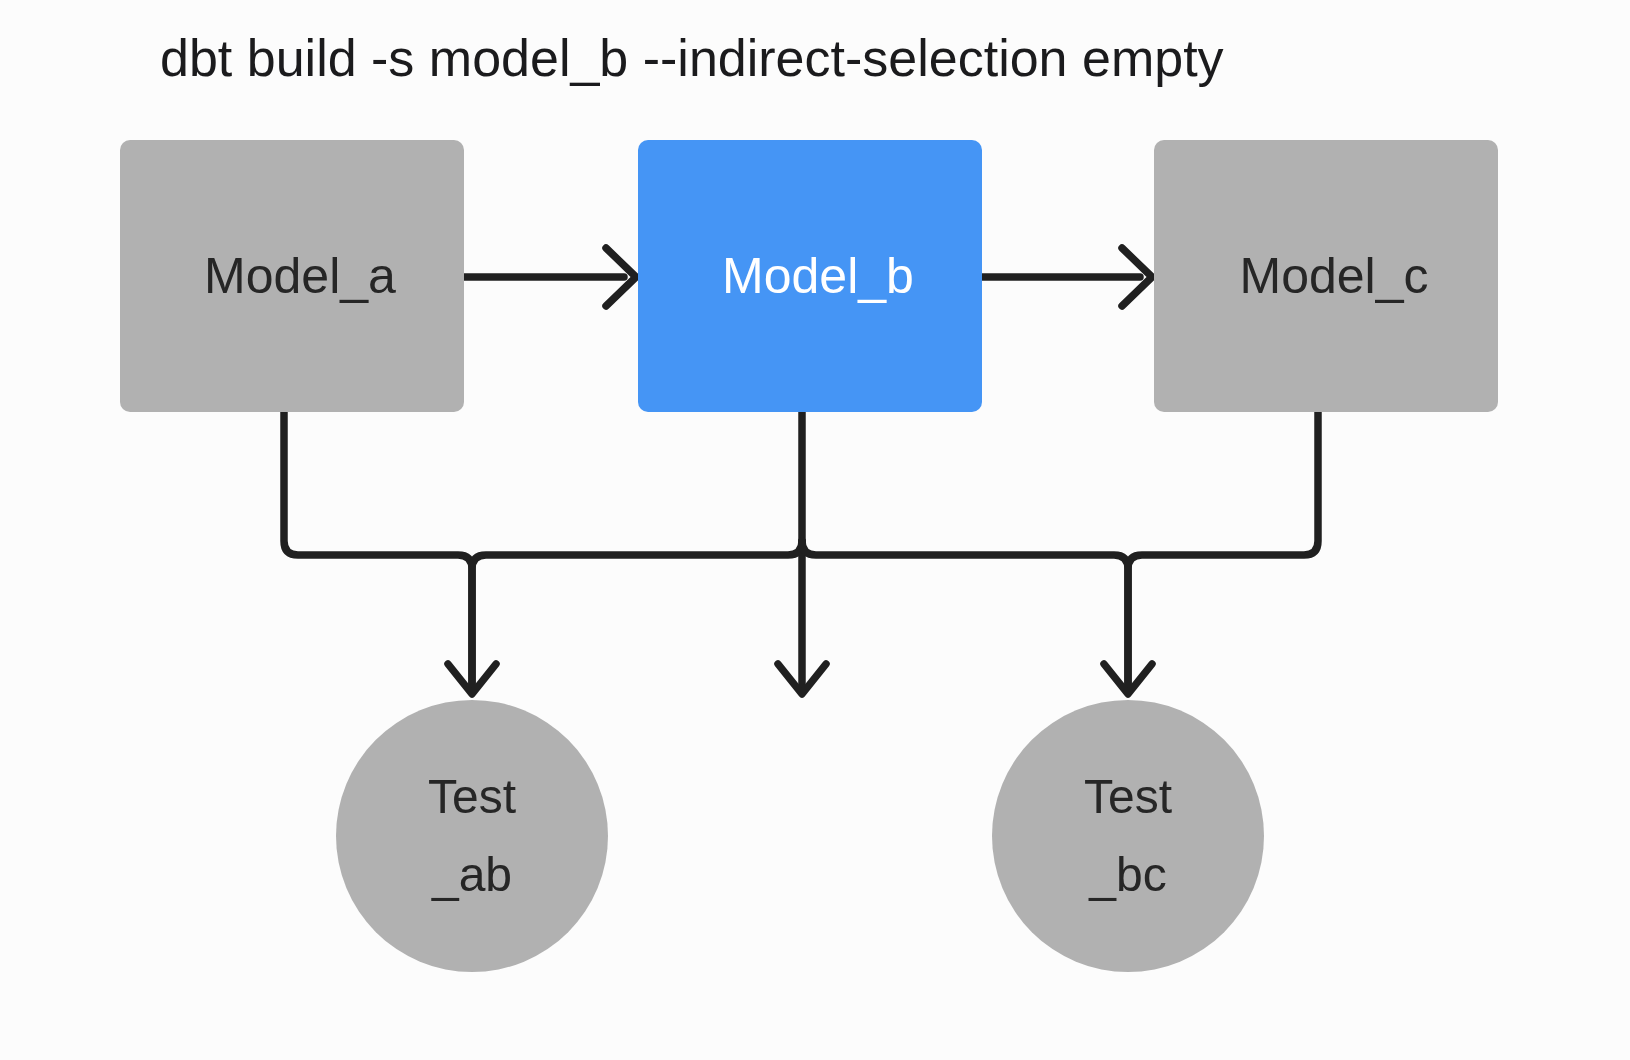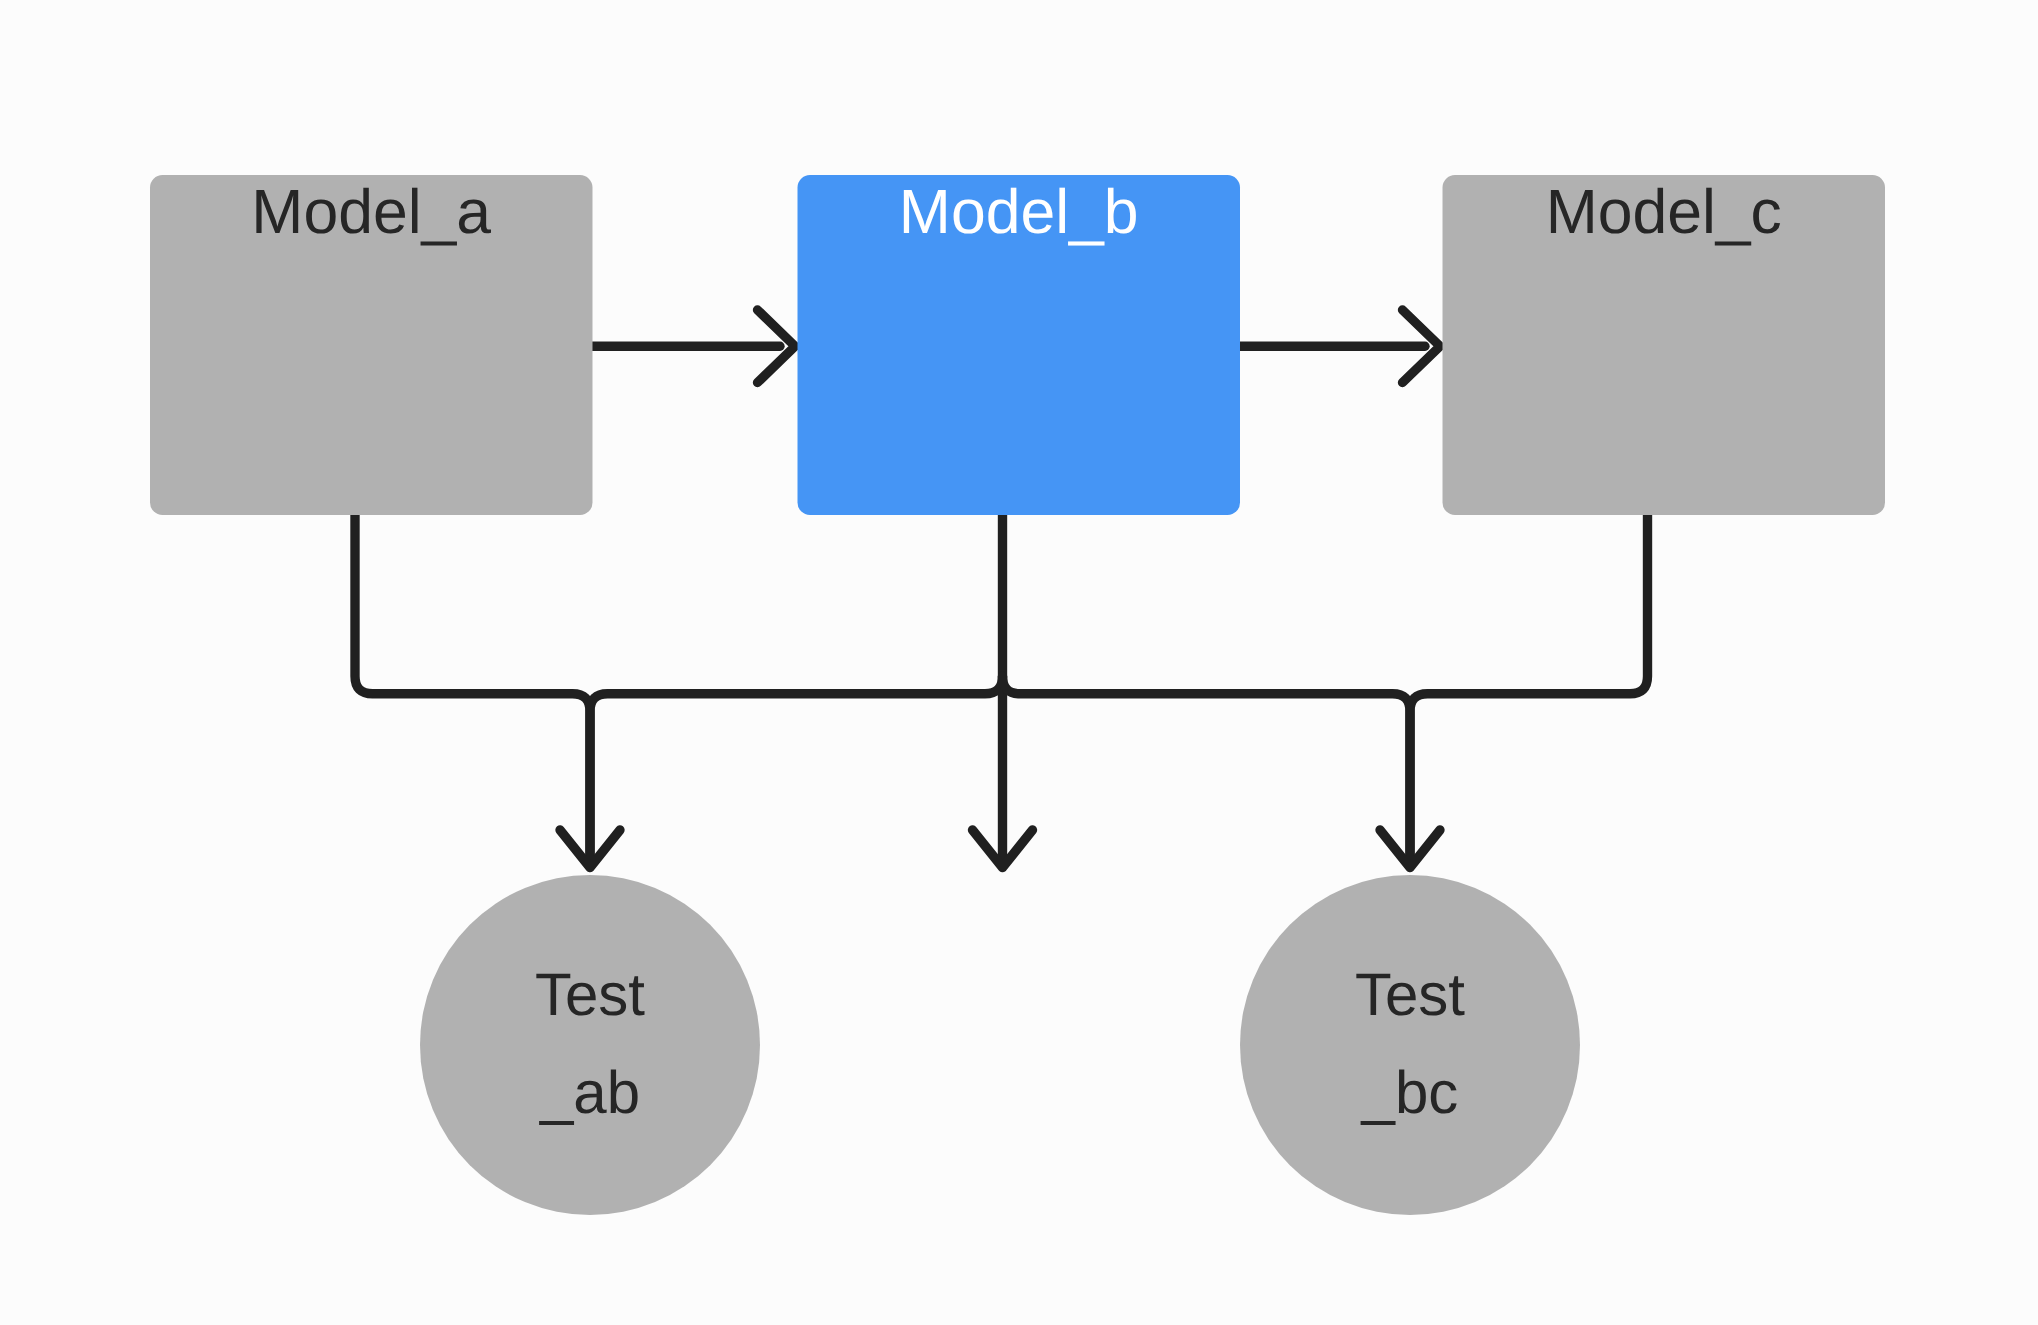--- a/index.html
+++ b/index.html
@@ -41,28 +41,29 @@
     top:30px;
     font-size:52px;
     line-height:1.1;
     font-weight:400;
     color:var(--title-text);
     white-space:nowrap;
     letter-spacing:0px;
   }
   .node-box{
     position:absolute;
-    width:354px;
+    width:328px;
     height:272px;
     top:140px;
     border-radius:10px;
     background:var(--model-gray);
     display:flex;
-    align-items:flex-start;
+    align-items:center;
     justify-content:center;
+    padding-left:16px;
   }
   .node-box.selected{
     background:var(--selected-blue);
   }
   .node-box .node-label{
     font-size:50px;
     color:var(--label-dark);
     white-space:nowrap;
   }
   .node-box.selected .node-label{
@@ -91,20 +92,21 @@
   #node-model-c{left:1154px;}
   #node-test-ab{left:336px;}
   #node-test-b{left:666px;}
   #node-test-bc{left:992px;}
 </style>
 </head>
 <body>
 
 <div class="canvas">
 
+  <div class="title">dbt build -s model_b --indirect-selection empty</div>
 
   <svg class="edges-layer" viewBox="0 0 1630 1060" xmlns="http://www.w3.org/2000/svg">
 
     <path d="M450,277 H624"></path>
     <path d="M606,248 L636,277 L606,306"></path>
 
     <path d="M969,277 H1140"></path>
     <path d="M1122,248 L1152,277 L1122,306"></path>
 
     <path d="M284,412 V541 Q284,555 298,555 H458 Q472,555 472,569 V688"></path>

